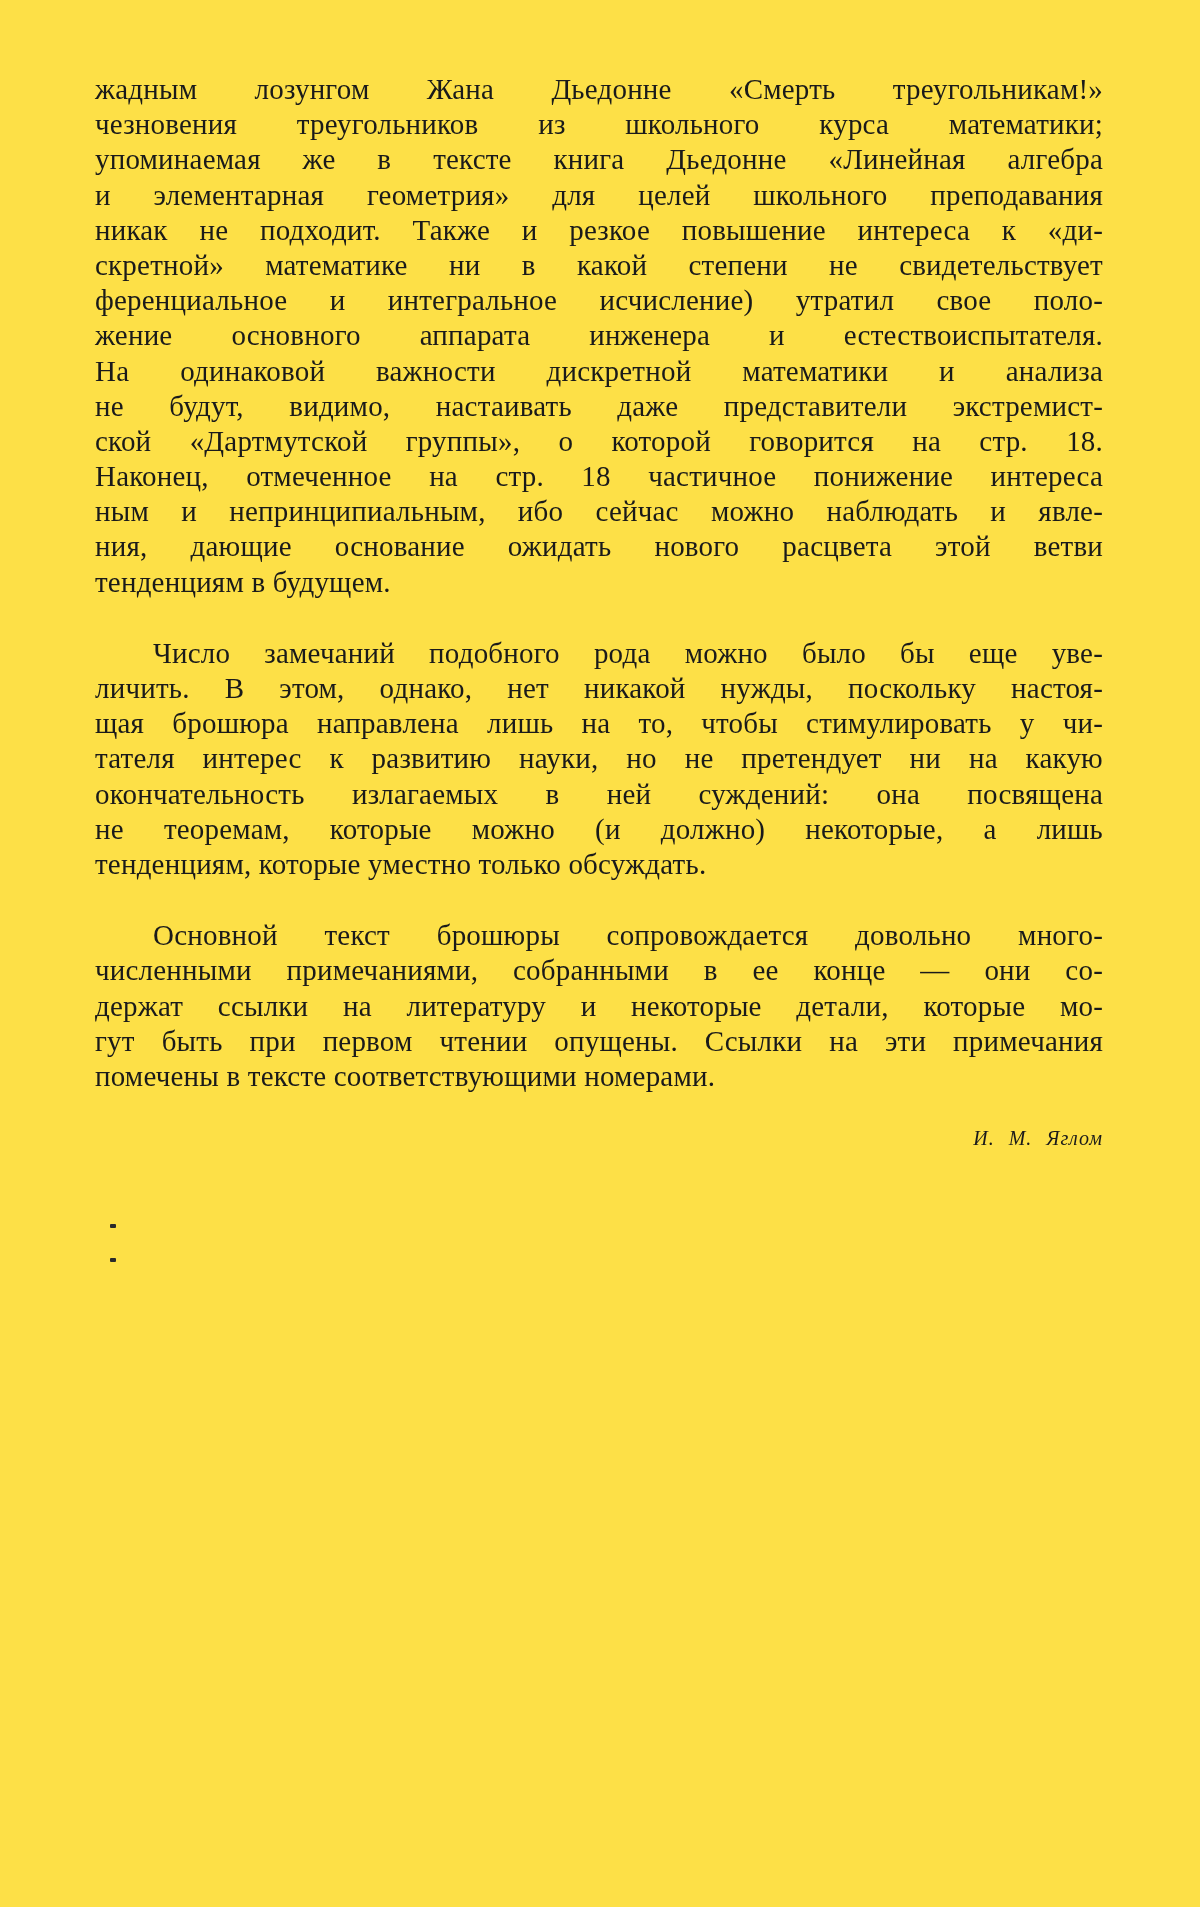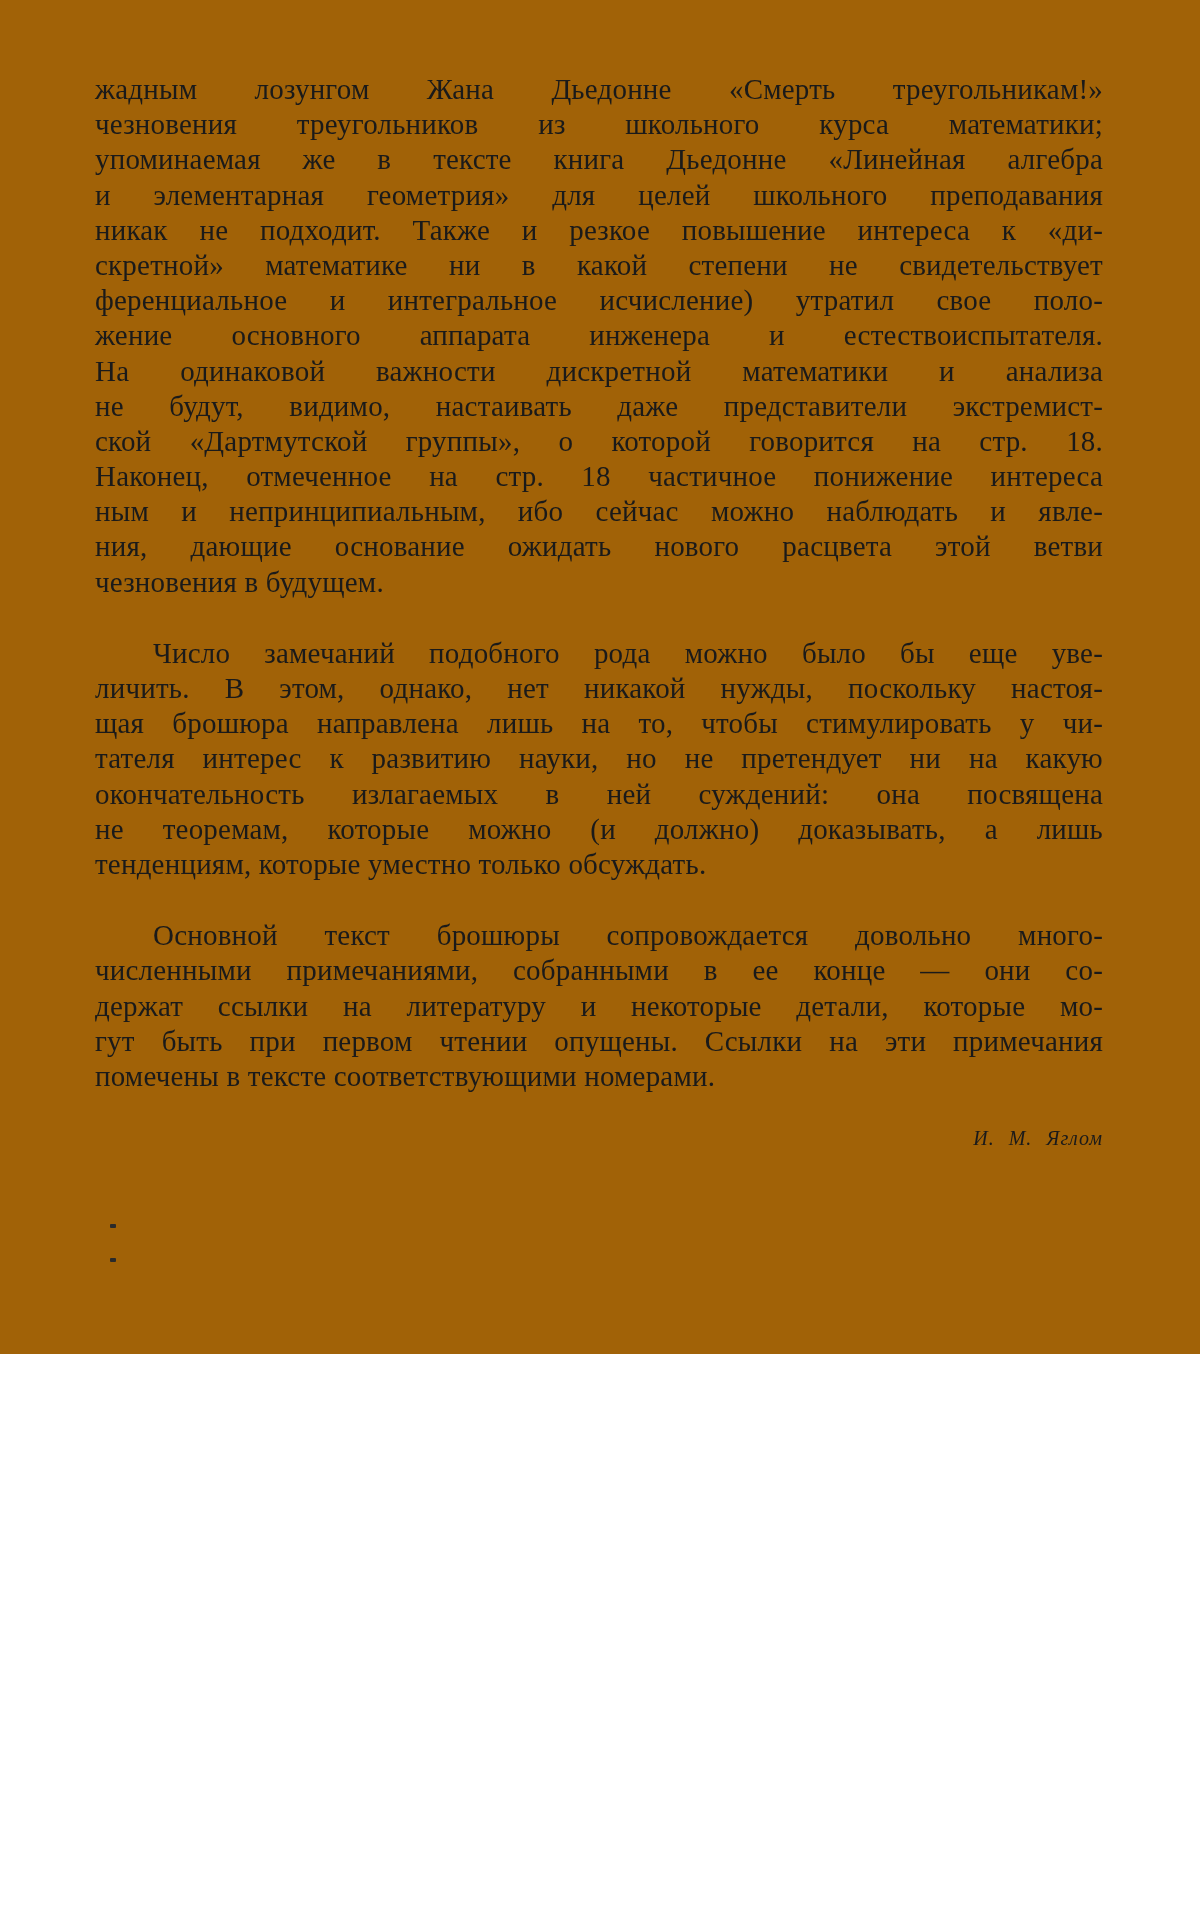--- a/index.html
+++ b/index.html
@@ -8,22 +8,22 @@
   }
   body {
     width: 1200px;
     height: 1907px;
     background: #ffffff;
     font-family: "Liberation Serif", "DejaVu Serif", serif;
   }
   .page {
     position: relative;
     width: 1200px;
-    height: 1354px;
-    background: #a16207;
+    height: 1907px;
+    background: #fde047;
     overflow: hidden;
   }
   .text-block {
     position: absolute;
     left: 95px;
     top: 72px;
     width: 1008px;
     color: #1a1a1a;
     font-size: 29px;
     line-height: 35.2px;
@@ -80,30 +80,30 @@
       <div class="line">никак не подходит. Также и резкое повышение интереса к «ди-</div>
       <div class="line">скретной» математике ни в какой степени не свидетельствует</div>
       <div class="line">ференциальное и интегральное исчисление) утратил свое поло-</div>
       <div class="line">жение основного аппарата инженера и естествоиспытателя.</div>
       <div class="line">На одинаковой важности дискретной математики и анализа</div>
       <div class="line">не будут, видимо, настаивать даже представители экстремист-</div>
       <div class="line">ской «Дартмутской группы», о которой говорится на стр. 18.</div>
       <div class="line">Наконец, отмеченное на стр. 18 частичное понижение интереса</div>
       <div class="line">ным и непринципиальным, ибо сейчас можно наблюдать и явле-</div>
       <div class="line">ния, дающие основание ожидать нового расцвета этой ветви</div>
-      <div class="line last">чезновения в будущем.</div>
+      <div class="line last">тенденциям в будущем.</div>
     </div>
 
     <div class="paragraph">
       <div class="line indent">Число замечаний подобного рода можно было бы еще уве-</div>
       <div class="line">личить. В этом, однако, нет никакой нужды, поскольку настоя-</div>
       <div class="line">щая брошюра направлена лишь на то, чтобы стимулировать у чи-</div>
       <div class="line">тателя интерес к развитию науки, но не претендует ни на какую</div>
       <div class="line">окончательность излагаемых в ней суждений: она посвящена</div>
-      <div class="line">не теоремам, которые можно (и должно) доказывать, а лишь</div>
+      <div class="line">не теоремам, которые можно (и должно) некоторые, а лишь</div>
       <div class="line last">тенденциям, которые уместно только обсуждать.</div>
     </div>
 
     <div class="paragraph">
       <div class="line indent">Основной текст брошюры сопровождается довольно много-</div>
       <div class="line">численными примечаниями, собранными в ее конце — они со-</div>
       <div class="line">держат ссылки на литературу и некоторые детали, которые мо-</div>
       <div class="line">гут быть при первом чтении опущены. Ссылки на эти примечания</div>
       <div class="line last">помечены в тексте соответствующими номерами.</div>
     </div>

